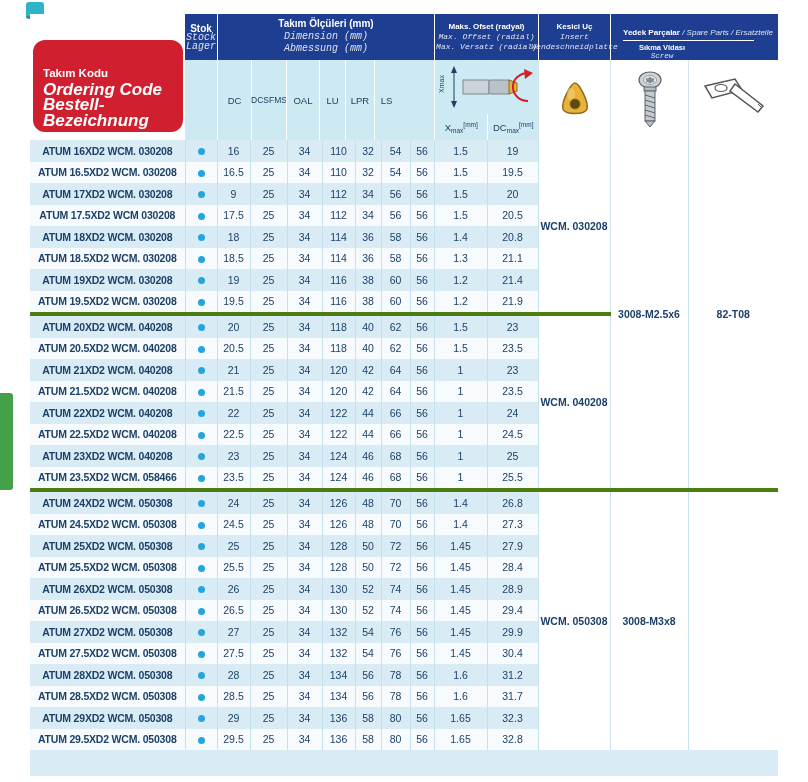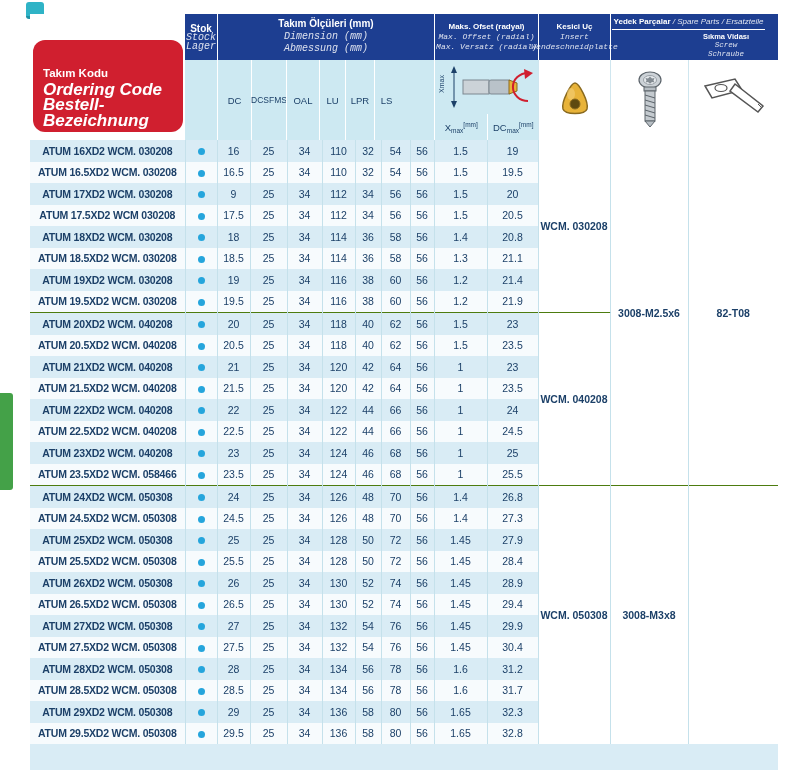--- a/index.html
+++ b/index.html
@@ -17,27 +17,27 @@
   
   .head{position:relative;height:126px;background:#fff;}
   .navy{position:absolute;left:155px;top:0;width:593px;height:46px;background:#1d3e91;display:flex;}
   .navy-cell{box-sizing:border-box;display:flex;flex-direction:column;align-items:center;
              justify-content:center;color:#fff;text-align:center;border-left:1px solid #fff;}
   .navy-cell:first-child{border-left:none;}
   .n-stock{width:32px;font-size:10px;line-height:9px;}
   .n-dims{width:217px;font-size:10px;line-height:12.5px;}
   .n-offset{width:104px;font-size:8px;line-height:10px;}
   .n-insert{width:72px;font-size:8px;line-height:10px;}
-  .n-spare{width:156px;padding:1px;display:block;}
+  .n-spare{width:156px;padding:12px;display:block;}
   .line1{font-weight:bold;}
   .line2{font-style:italic;opacity:.85;font-weight:normal;font-family:Liberation Mono, monospace;}
   .spare-top{height:14px;line-height:14px;border-bottom:1px solid #fff;font-size:8px;color:#fff;
              text-align:center;white-space:nowrap;}
   .spare-top .sec{font-style:italic;opacity:.85;white-space:pre;}
-  .spare-bottom{display:flex;height:31px;justify-content:flex-end;}
+  .spare-bottom{display:flex;height:31px;}
   .sp-cell{box-sizing:border-box;display:flex;flex-direction:column;align-items:center;
            justify-content:center;color:#fff;font-size:7.5px;line-height:9px;text-align:center;}
   .sp-screw{width:78px;}
   .sp-torx{width:90px;border-left:1px solid #fff;}
 
   .sub{position:absolute;left:155px;top:46px;width:593px;height:80px;display:flex;}
   .sub-cell{box-sizing:border-box;}
   .s-stock{width:32px;background:#cde9f2;}
   .s-dims{width:217px;background:#cde9f2;display:flex;border-left:1px solid #fff;}
   .dimcol{box-sizing:border-box;display:flex;align-items:center;justify-content:center;
@@ -65,21 +65,21 @@
   
   table.data{border-collapse:collapse;table-layout:fixed;width:748px;}
   table.data td{height:21.5px;padding:0;font-size:10.5px;color:#1c4068;text-align:center;
                 border-left:1px solid rgba(140,195,215,.5);white-space:nowrap;overflow:hidden;}
   table.data td:first-child{border-left:none;}
   tr.stripe-a td{background:#d9ecf5;}
   tr.stripe-b td{background:#f7fbfd;}
   td.code{text-align:left;padding-left:5px;font-weight:bold;letter-spacing:-0.2px;}
   td.group{background:#fff !important;font-weight:bold;vertical-align:middle;line-height:normal;
            border-left:1px solid #bfe0ec;}
-  tr.group-start td{border-top:1px solid #4d7c0f;}
+  tr.group-start td{border-top:4px solid #4d7c0f;}
   .dot{display:inline-block;width:7px;height:7px;border-radius:50%;background:#25a5dc;
        vertical-align:middle;}
   .bottom-strip{width:748px;height:26px;background:#d9ecf5;}
 </style>
 </head>
 <body>
 
 <div id="page">
   <div class="corner-mark"></div>
   <div class="side-tab"></div>

